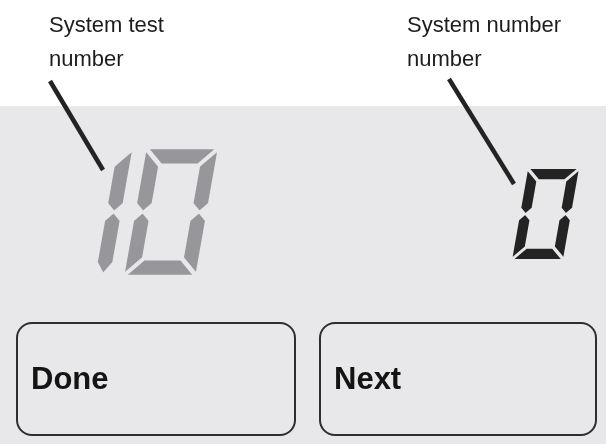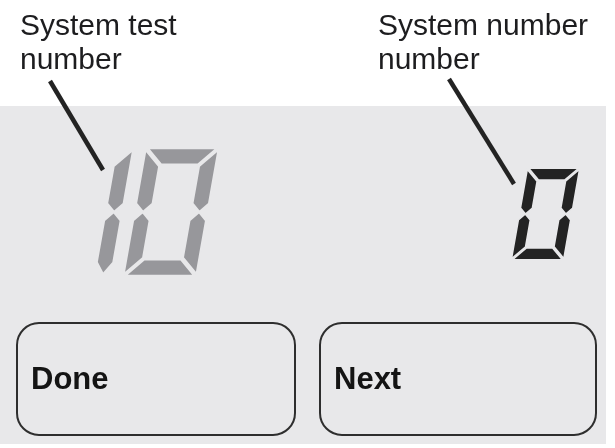--- a/index.html
+++ b/index.html
@@ -1,36 +1,36 @@
 <!DOCTYPE html>
 <html><head>
 <meta charset="utf-8">
 <style>
   html,body{margin:0;padding:0;background:#ffffff;}
   .canvas{
     position:relative;width:615px;height:448px;background:#ffffff;
     font-family:"Liberation Sans",sans-serif;overflow:hidden;
   }
   .annotation-label{
-    position:absolute;color:#1d1d1f;font-size:30px;line-height:34px;
-    font-weight:400;letter-spacing:0;
+    position:absolute;color:#1d1d1f;font-size:22px;line-height:34px;
+    font-weight:400;letter-spacing:0;margin-left:29px;
   }
   .annotation-label.left{left:20px;top:8px;width:185px;}
   .annotation-label.right{left:378px;top:8px;width:215px;}
   .leaders{position:absolute;left:0;top:0;z-index:5;pointer-events:none;}
   .screen-panel{
     position:absolute;left:0;top:106px;width:606px;height:338px;
     background:#e8e8ea;
   }
   .seg-display{position:absolute;display:block;}
   .seg-display.large{left:36px;top:42px;}
   .seg-display.small{left:510px;top:62px;}
   .screen-btn{
     position:absolute;top:216px;height:114px;box-sizing:border-box;
-    background:transparent;border:2px solid #2e2e2e;border-radius:23px;
+    background:transparent;border:2px solid #2e2e2e;border-radius:16px;
     display:flex;align-items:center;padding:0 0 0 13px;
     font-family:"Liberation Sans",sans-serif;font-weight:bold;font-size:31px;
     color:#141414;cursor:pointer;text-align:left;
   }
   .screen-btn.done{left:16px;width:280px;}
   .screen-btn.next{left:319px;width:278px;text-align:right;}
 </style>
 </head>
 <body>
 

